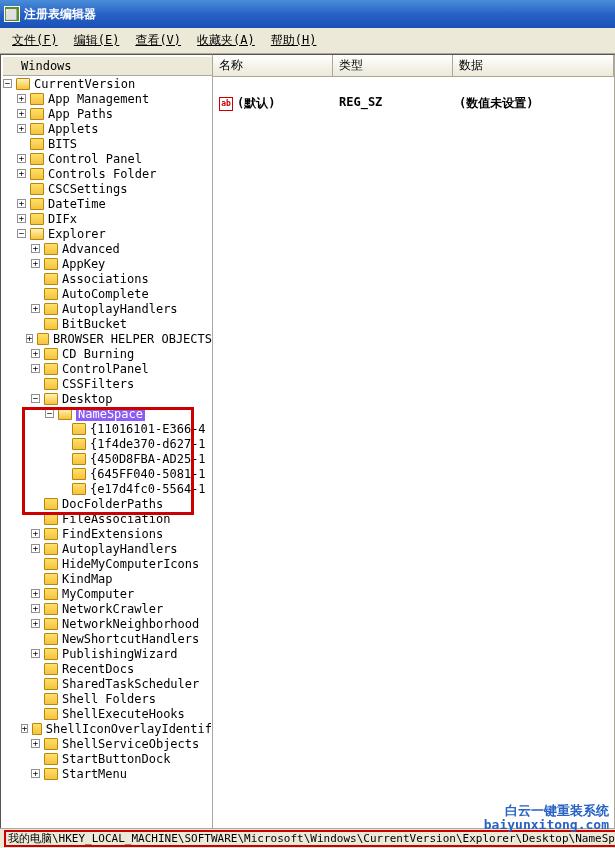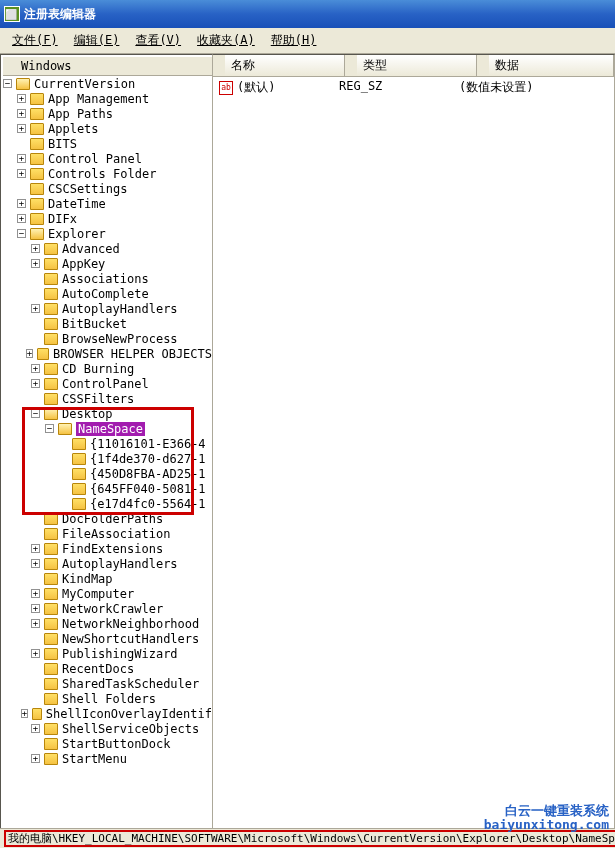--- a/index.html
+++ b/index.html
@@ -82,21 +82,21 @@
   border: 1px solid #b8860b;
   border-radius: 1px 1px 0 0;
   margin-right: 4px;
   position: relative;
 }
 .folder-icon.open {
   background: linear-gradient(to bottom, #fff2b3 0%, #f5c242 100%);
 }
 .tree-label { }
 .tree-label.selected {
-  background: #a21caf;
+  background: #8b5cf6;
   color: #fff;
   padding: 0 2px;
 }
 .highlight-box {
   border: 3px solid #c00;
   position: absolute;
   pointer-events: none;
 }
 .list-pane {
   flex: 1;
@@ -106,25 +106,25 @@
 }
 .list-header {
   display: flex;
   background: #ece9d8;
   border-bottom: 1px solid #aca899;
 }
 .list-header-col {
   padding: 2px 6px;
   border-right: 1px solid #aca899;
   background: linear-gradient(to bottom, #fff 0%, #ece9d8 100%);
-  margin-left: 12px;
 }
 .list-row {
   display: flex;
-  padding: 2px 0;
+  padding: 18px 0;
+  font-weight: bold;
 }
 .list-cell { padding: 0 6px; }
 .string-icon {
   width: 14px; height: 14px;
   border: 1px solid #c00;
   display: inline-flex;
   align-items: center; justify-content: center;
   font-size: 8px;
   color: #c00;
   background: #fff;
@@ -275,26 +275,20 @@
     <span class="tree-label">AutoplayHandlers</span>
   </div>
         <div class="tree-row">
     <span class="indent" style="width:28px"></span>
     <span class="expander blank"></span>
     <span class="folder-icon"></span>
     <span class="tree-label">BitBucket</span>
   </div>
         <div class="tree-row">
     <span class="indent" style="width:28px"></span>
-    <span class="expander blank"></span>
-    <span class="folder-icon"></span>
-    <span class="tree-label">BrowseNewProcess</span>
-  </div>
-        <div class="tree-row">
-    <span class="indent" style="width:28px"></span>
     <span class="expander">+</span>
     <span class="folder-icon"></span>
     <span class="tree-label">BROWSER HELPER OBJECTS</span>
   </div>
         <div class="tree-row">
     <span class="indent" style="width:28px"></span>
     <span class="expander">+</span>
     <span class="folder-icon"></span>
     <span class="tree-label">CD Burning</span>
   </div>
@@ -373,20 +367,26 @@
         <div class="tree-row">
     <span class="indent" style="width:28px"></span>
     <span class="expander">+</span>
     <span class="folder-icon"></span>
     <span class="tree-label">AutoplayHandlers</span>
   </div>
         <div class="tree-row">
     <span class="indent" style="width:28px"></span>
     <span class="expander blank"></span>
     <span class="folder-icon"></span>
+    <span class="tree-label">HideMyComputerIcons</span>
+  </div>
+        <div class="tree-row">
+    <span class="indent" style="width:28px"></span>
+    <span class="expander blank"></span>
+    <span class="folder-icon"></span>
     <span class="tree-label">KindMap</span>
   </div>
         <div class="tree-row">
     <span class="indent" style="width:28px"></span>
     <span class="expander">+</span>
     <span class="folder-icon"></span>
     <span class="tree-label">MyComputer</span>
   </div>
         <div class="tree-row">
     <span class="indent" style="width:28px"></span>
@@ -422,20 +422,26 @@
     <span class="indent" style="width:28px"></span>
     <span class="expander blank"></span>
     <span class="folder-icon"></span>
     <span class="tree-label">SharedTaskScheduler</span>
   </div>
         <div class="tree-row">
     <span class="indent" style="width:28px"></span>
     <span class="expander blank"></span>
     <span class="folder-icon"></span>
     <span class="tree-label">Shell Folders</span>
+  </div>
+        <div class="tree-row">
+    <span class="indent" style="width:28px"></span>
+    <span class="expander blank"></span>
+    <span class="folder-icon"></span>
+    <span class="tree-label">ShellExecuteHooks</span>
   </div>
         <div class="tree-row">
     <span class="indent" style="width:28px"></span>
     <span class="expander">+</span>
     <span class="folder-icon"></span>
     <span class="tree-label">ShellIconOverlayIdentif</span>
   </div>
         <div class="tree-row">
     <span class="indent" style="width:28px"></span>
     <span class="expander">+</span>

